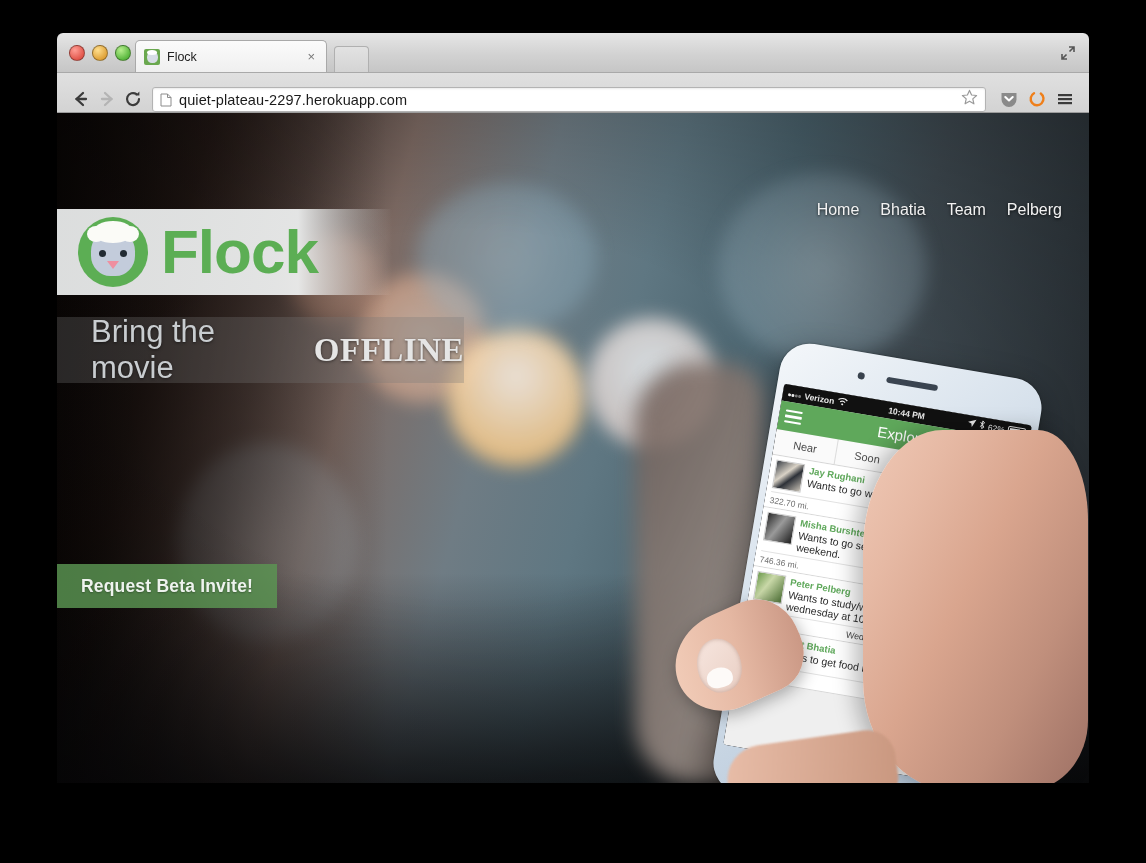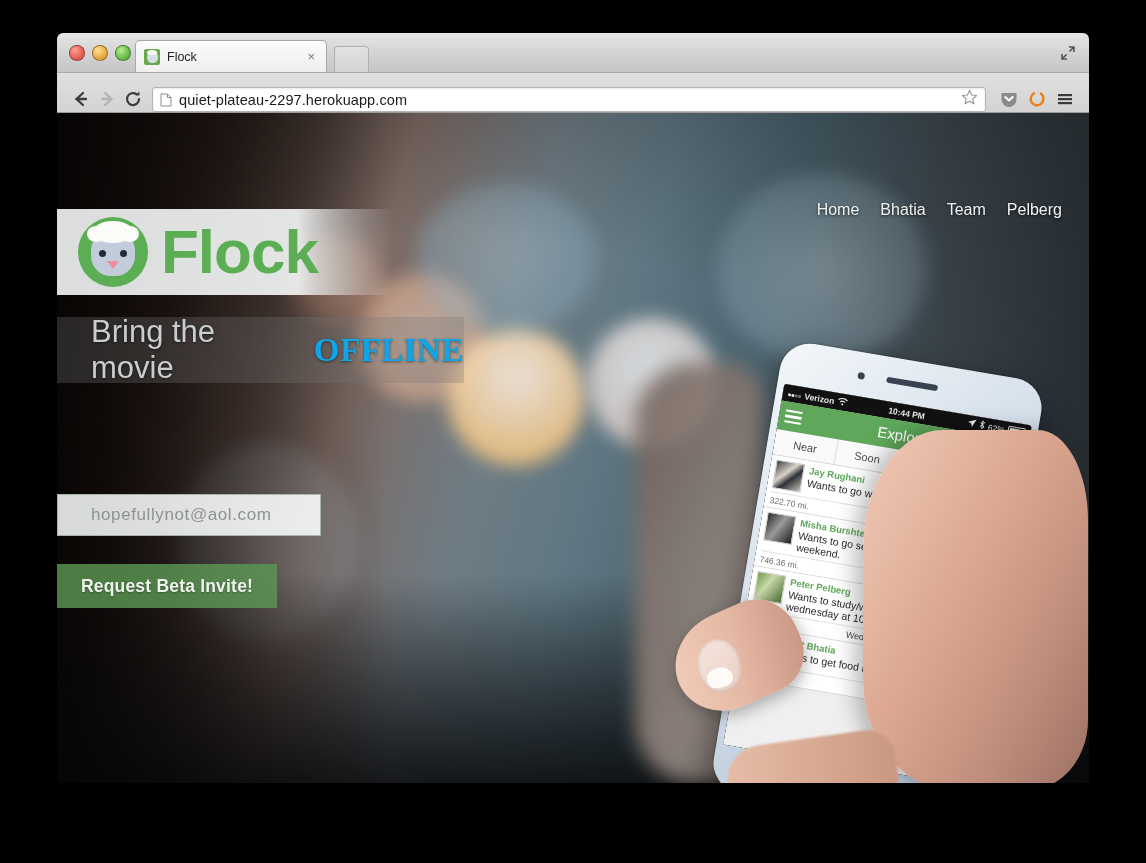--- a/index.html
+++ b/index.html
@@ -106,21 +106,21 @@
   .nose { position:absolute; left:50%; top:31px; transform:translateX(-50%); width:0;height:0;
           border-left:6px solid transparent;border-right:6px solid transparent;border-top:8px solid #ef8fa0; }
   .logo-word { font-size:62px; font-weight:bold; color:#5cae54; margin-left:13px; letter-spacing:-1px; line-height:1; }
 
   .tagline-band {
     position:absolute; left:0; top:204px; width:407px; height:66px;
     background: rgba(120,120,120,.30);
     display:flex; align-items:center; padding-left:34px; box-sizing:border-box;
   }
   .tag-a { font-size:31px; color:#c9cdd0; text-shadow:0 1px 3px rgba(0,0,0,.5); }
-  .tag-b { font-size:33px; color:#0ea5e9; font-family:"Liberation Serif", serif; font-weight:bold;
+  .tag-b { font-size:33px; color:#e5e5e5; font-family:"Liberation Serif", serif; font-weight:bold;
            letter-spacing:.5px; margin-left:25px; text-shadow:0 1px 3px rgba(0,0,0,.5); }
 
   .email-input {
     position:absolute; left:0; top:381px; width:264px; height:42px;
     background: linear-gradient(to right, rgba(233,235,234,.92), rgba(246,248,248,.92));
     border:1px solid rgba(150,165,150,.75);
     display:flex; align-items:center; padding-left:33px; box-sizing:border-box;
   }
   .email-input span { font-size:17px; color:#8e9290; letter-spacing:.6px; }
 
@@ -346,23 +346,20 @@
           </div>
         </div>
         <div class="logo-word">Flock</div>
       </div>
 
       <div class="tagline-band">
         <span class="tag-a">Bring the movie</span>
         <span class="tag-b">OFFLINE</span>
       </div>
 
-      <div class="email-input">
-        <span>hopefullynot@aol.com</span>
-      </div>
 
       <div class="cta-btn">Request Beta Invite!</div>
 
       <div class="phone-wrap">
         <div class="hand-back"></div>
 
         <div class="phone">
           <div class="earpiece"></div>
           <div class="cam-dot"></div>
 

